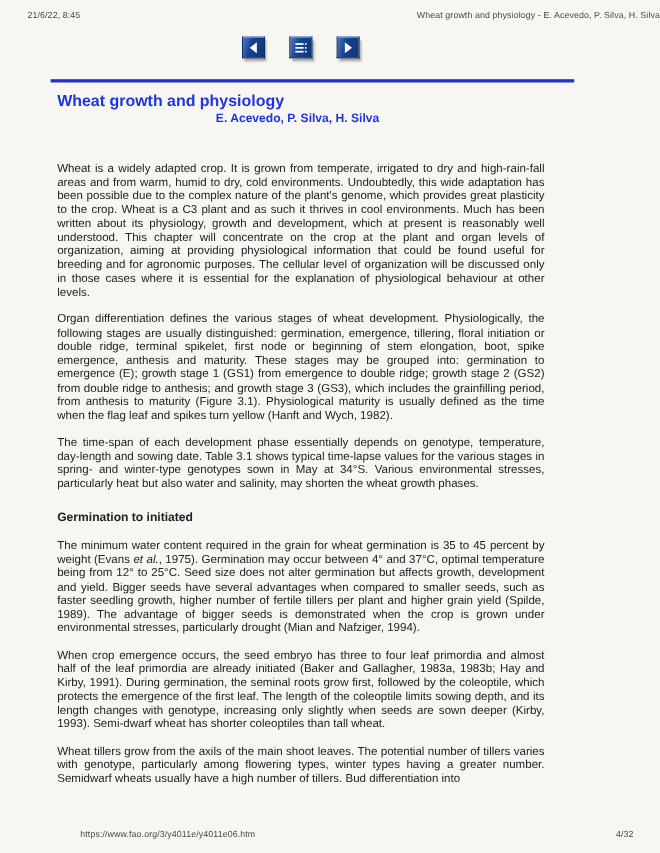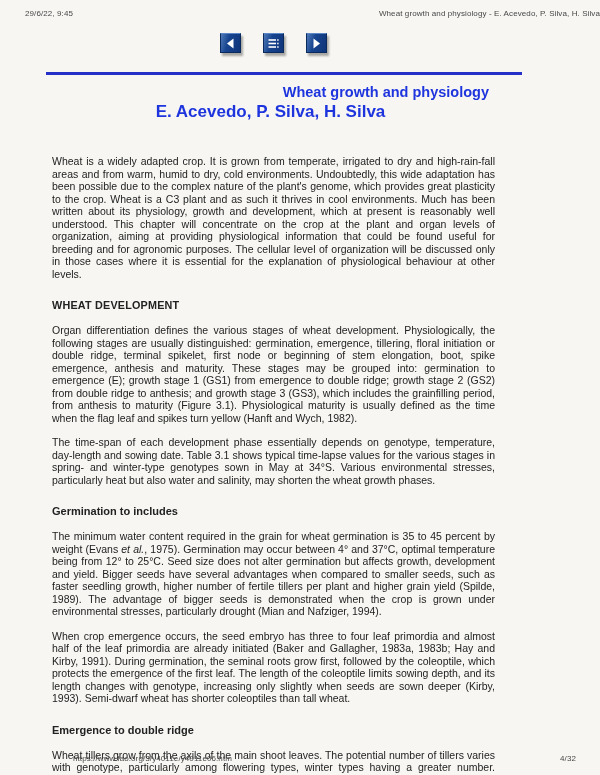--- a/index.html
+++ b/index.html
@@ -49,29 +49,29 @@
     position:absolute;
     top:72px;left:46px;width:476px;
   }
   .rule{
     height:3px;
     background:#2430c8;
     border:none;margin:0;
   }
   .art-title{
     margin:9px 33px 0 6px;
-    text-align:right;
+    text-align:left;
     font-size:14.5px;
     font-weight:bold;
     color:#1e35de;
   }
   .art-authors{
     margin:2px 33px 0 6px;
     text-align:center;
-    font-size:17px;
+    font-size:11px;
     font-weight:bold;
     color:#1e35de;
   }
   .blocks{
     margin:33px 27px 0 6px;
     color:#222;
   }
   .blocks p{
     font-size:10.5px;
     line-height:12.5px;
@@ -87,21 +87,21 @@
   }
   .blocks .h3{
     font-size:11px;
     font-weight:bold;
     margin:19px 0 13px;
   }
 </style>
 </head>
 <body>
 
-<div class="print-meta" id="hdr-date">29/6/22, 9:45</div>
+<div class="print-meta" id="hdr-date">21/6/22, 8:45</div>
 <div class="print-meta" id="hdr-title">Wheat growth and physiology - E. Acevedo, P. Silva, H. Silva</div>
 
 <div class="nav-row">
   <button class="navbtn">
     <span>
       <svg width="13" height="13" viewBox="0 0 13 13">
           <path d="M9.5 1.5 L3 6.5 L9.5 11.5 Z" fill="#ffffff"></path>
         </svg>
     </span>
   </button>
@@ -125,25 +125,23 @@
     </span>
   </button>
 </div>
 
 <div class="page-content">
   <hr class="rule">
   <div class="art-title">Wheat growth and physiology</div>
   <div class="art-authors">E. Acevedo, P. Silva, H. Silva</div>
   <div class="blocks">
       <p>Wheat is a widely adapted crop. It is grown from temperate, irrigated to dry and high-rain-fall areas and from warm, humid to dry, cold environments. Undoubtedly, this wide adaptation has been possible due to the complex nature of the plant's genome, which provides great plasticity to the crop. Wheat is a C3 plant and as such it thrives in cool environments. Much has been written about its physiology, growth and development, which at present is reasonably well understood. This chapter will concentrate on the crop at the plant and organ levels of organization, aiming at providing physiological information that could be found useful for breeding and for agronomic purposes. The cellular level of organization will be discussed only in those cases where it is essential for the explanation of physiological behaviour at other levels.</p>
-      <div class="h2">WHEAT DEVELOPMENT</div>
       <p>Organ differentiation defines the various stages of wheat development. Physiologically, the following stages are usually distinguished: germination, emergence, tillering, floral initiation or double ridge, terminal spikelet, first node or beginning of stem elongation, boot, spike emergence, anthesis and maturity. These stages may be grouped into: germination to emergence (E); growth stage 1 (GS1) from emergence to double ridge; growth stage 2 (GS2) from double ridge to anthesis; and growth stage 3 (GS3), which includes the grainfilling period, from anthesis to maturity (Figure 3.1). Physiological maturity is usually defined as the time when the flag leaf and spikes turn yellow (Hanft and Wych, 1982).</p>
       <p>The time-span of each development phase essentially depends on genotype, temperature, day-length and sowing date. Table 3.1 shows typical time-lapse values for the various stages in spring- and winter-type genotypes sown in May at 34°S. Various environmental stresses, particularly heat but also water and salinity, may shorten the wheat growth phases.</p>
-      <div class="h3">Germination to includes</div>
+      <div class="h3">Germination to initiated</div>
       <p>The minimum water content required in the grain for wheat germination is 35 to 45 percent by weight (Evans <i>et al.</i>, 1975). Germination may occur between 4° and 37°C, optimal temperature being from 12° to 25°C. Seed size does not alter germination but affects growth, development and yield. Bigger seeds have several advantages when compared to smaller seeds, such as faster seedling growth, higher number of fertile tillers per plant and higher grain yield (Spilde, 1989). The advantage of bigger seeds is demonstrated when the crop is grown under environmental stresses, particularly drought (Mian and Nafziger, 1994).</p>
       <p>When crop emergence occurs, the seed embryo has three to four leaf primordia and almost half of the leaf primordia are already initiated (Baker and Gallagher, 1983a, 1983b; Hay and Kirby, 1991). During germination, the seminal roots grow first, followed by the coleoptile, which protects the emergence of the first leaf. The length of the coleoptile limits sowing depth, and its length changes with genotype, increasing only slightly when seeds are sown deeper (Kirby, 1993). Semi-dwarf wheat has shorter coleoptiles than tall wheat.</p>
-      <div class="h3">Emergence to double ridge</div>
       <p>Wheat tillers grow from the axils of the main shoot leaves. The potential number of tillers varies with genotype, particularly among flowering types, winter types having a greater number. Semidwarf wheats usually have a high number of tillers. Bud differentiation into</p>
     </div>
 </div>
 
 <div class="print-meta" id="ftr-url">https://www.fao.org/3/y4011e/y4011e06.htm</div>
 <div class="print-meta" id="ftr-page">4/32</div>
 
 </body></html>

